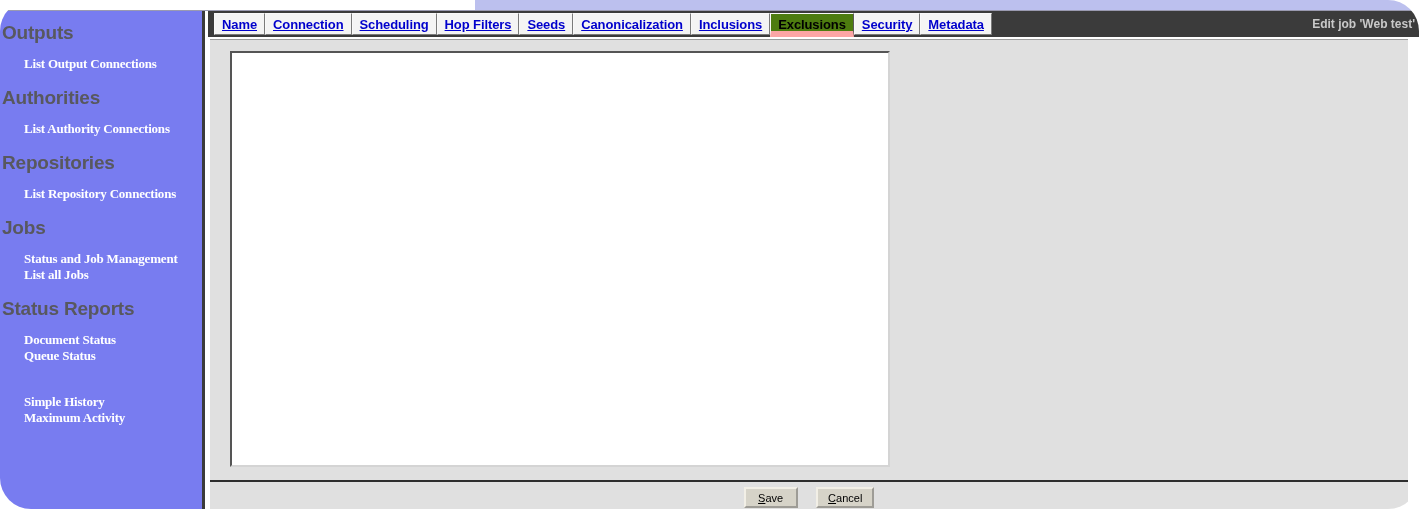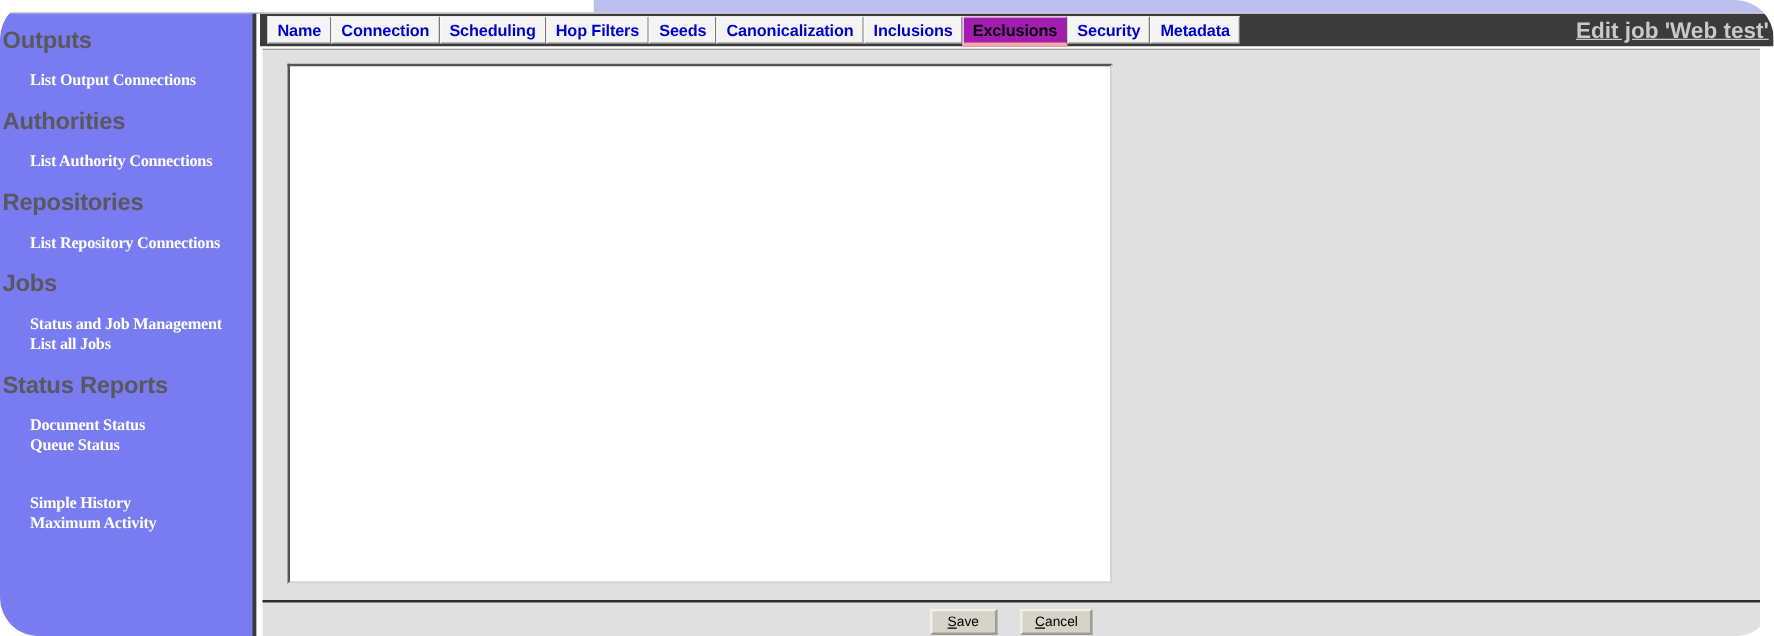--- a/index.html
+++ b/index.html
@@ -95,43 +95,43 @@
     margin-top: 2px;
     padding: 0 7px;
     background: #f4f4f4;
     border-left: 1px solid #f9f9f9;
     border-top: 1px solid #f9f9f9;
     border-right: 1px solid #7a7a7a;
     border-bottom: 1px solid #7a7a7a;
     font-size: 13px;
     font-weight: bold;
     color: #0000cc;
+    text-decoration: underline;
     vertical-align: top;
     box-sizing: border-box;
     cursor: pointer;
     letter-spacing: -0.1px;
   }
   .tab.active {
-    background: #a21caf;
+    background: #4d7c0f;
     color: #000000;
     text-decoration: none;
     border-right: 1px solid #5a5a5a;
-    border-bottom: 3px solid #fca5a5;
+    border-bottom: 6px solid #fca5a5;
     height: 24px;
   }
   .job-title {
     position: absolute;
     right: 4px; top: 0;
     height: 18px;
     line-height: 27px;
     color: #c9c9c9;
-    font-size: 18px;
-    font-weight: bold;
-    white-space: nowrap;
-    text-decoration: underline;
+    font-size: 12px;
+    font-weight: bold;
+    white-space: nowrap;
   }
 
   
   .content {
     position: relative;
     margin: 2px 11px 0 2px;
     height: 441px;
     background: #e0e0e0;
     border-top: 1px solid #9c9c9c;
     box-sizing: border-box;

